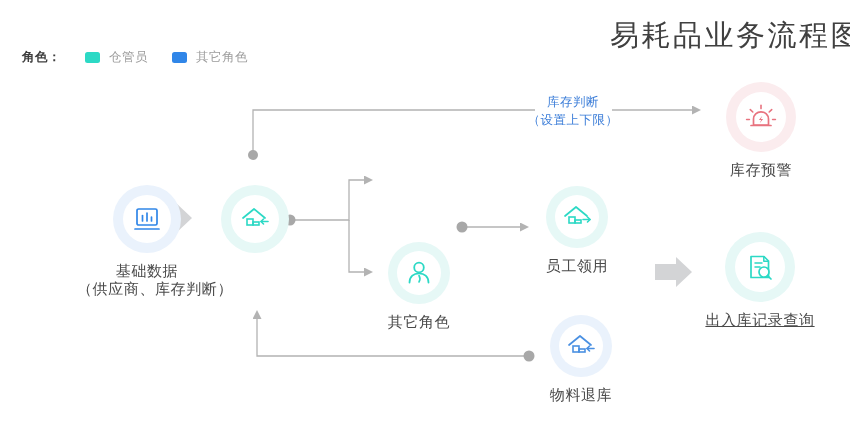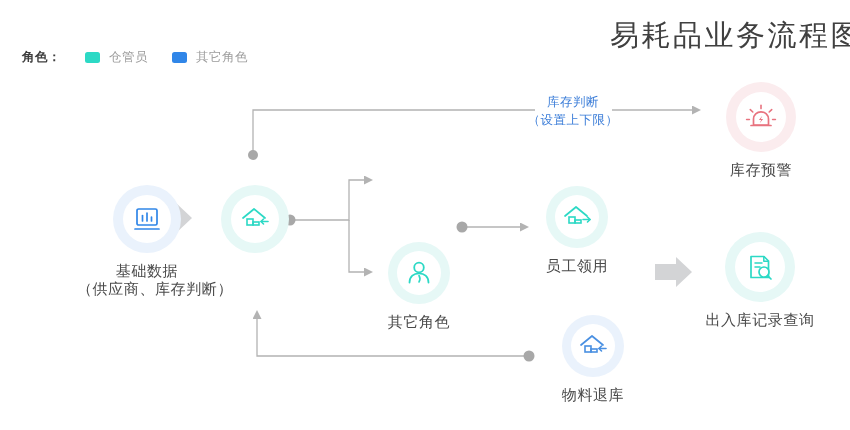--- a/index.html
+++ b/index.html
@@ -163,21 +163,21 @@
         <rect x="14" y="18" width="6" height="3" fill="none" stroke="#2CD9C5" stroke-width="1.6"></rect>
         <line x1="22" y1="17.5" x2="29" y2="17.5" stroke="#2CD9C5" stroke-width="1.6" stroke-linecap="round"></line>
         <path d="M26.5,15 L29,17.5 L26.5,20" fill="none" stroke="#2CD9C5" stroke-width="1.6" stroke-linecap="round" stroke-linejoin="round"></path>
       </svg>
     </div>
     <div class="node-label">
       <div>员工领用</div>
     </div>
   </div>
 
-  <div class="node" style="left:542px;top:315px;width:102px;">
+  <div class="node" style="left:530px;top:315px;width:102px;">
     <div class="halo" style="width:62px;height:62px;background:#EAF2FC;">
       <div class="inner" style="width:44px;height:44px;left:9px;top:9px;"></div>
       <svg width="32" height="30" viewBox="0 0 32 30">
         <path d="M4,14 L15,5 L26,14" fill="none" stroke="#4A90E2" stroke-width="1.7" stroke-linecap="round" stroke-linejoin="round"></path>
         <rect x="8" y="15" width="6" height="6" fill="none" stroke="#4A90E2" stroke-width="1.6"></rect>
         <rect x="14" y="18" width="6" height="3" fill="none" stroke="#4A90E2" stroke-width="1.6"></rect>
         <line x1="29" y1="17.5" x2="22" y2="17.5" stroke="#4A90E2" stroke-width="1.6" stroke-linecap="round"></line>
         <path d="M24.5,15 L22,17.5 L24.5,20" fill="none" stroke="#4A90E2" stroke-width="1.6" stroke-linecap="round" stroke-linejoin="round"></path>
       </svg>
     </div>
@@ -198,21 +198,21 @@
         <line x1="24.2" y1="11" x2="26.7" y2="8.6" stroke="#E8737F" stroke-width="1.6" stroke-linecap="round"></line>
         <line x1="4.4" y1="18.5" x2="1.6" y2="18.5" stroke="#E8737F" stroke-width="1.6" stroke-linecap="round"></line>
         <line x1="27.6" y1="18.5" x2="30.4" y2="18.5" stroke="#E8737F" stroke-width="1.6" stroke-linecap="round"></line>
       </svg>
     </div>
     <div class="node-label">
       <div>库存预警</div>
     </div>
   </div>
 
-  <div class="node" style="left:700px;top:232px;width:120px;">
+  <div class="node" style="left:700px;top:232px;width:120px;text-decoration:underline;">
     <div class="halo" style="width:70px;height:70px;background:#E6F8F6;">
       <div class="inner" style="width:50px;height:50px;left:10px;top:10px;"></div>
       <svg width="32" height="32" viewBox="0 0 32 32">
         <path d="M7,5.5 L20,5.5 L24.5,10 L24.5,26.5 L7,26.5 Z" fill="none" stroke="#2CD9C5" stroke-width="1.7" stroke-linejoin="round"></path>
         <path d="M19.8,5.6 L19.8,10.2 L24.4,10.2" fill="none" stroke="#2CD9C5" stroke-width="1.5" stroke-linejoin="round"></path>
         <line x1="11" y1="12" x2="18" y2="12" stroke="#2CD9C5" stroke-width="1.5" stroke-linecap="round"></line>
         <line x1="11" y1="16" x2="16" y2="16" stroke="#2CD9C5" stroke-width="1.5" stroke-linecap="round"></line>
         <circle cx="20" cy="21" r="5" fill="#ffffff" stroke="#2CD9C5" stroke-width="1.7"></circle>
         <line x1="23.6" y1="24.6" x2="27" y2="28" stroke="#2CD9C5" stroke-width="1.7" stroke-linecap="round"></line>
       </svg>

